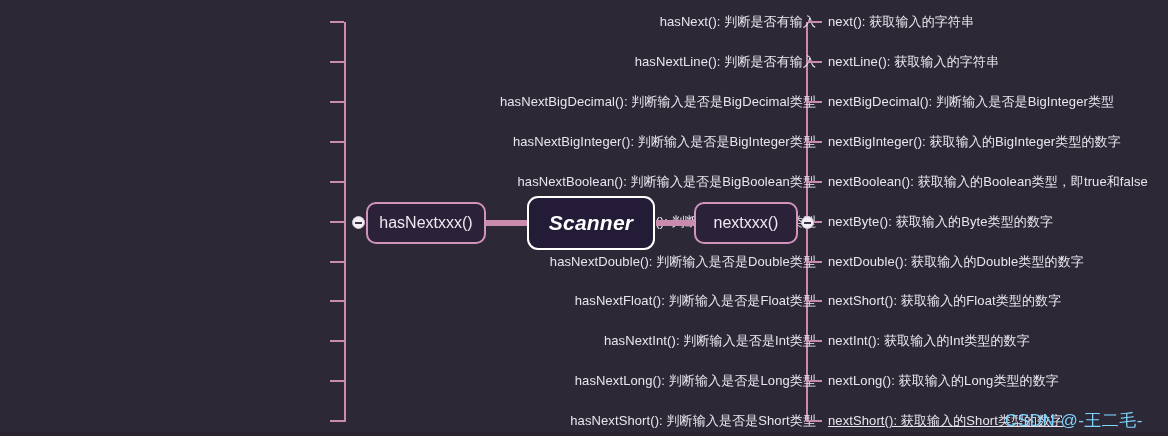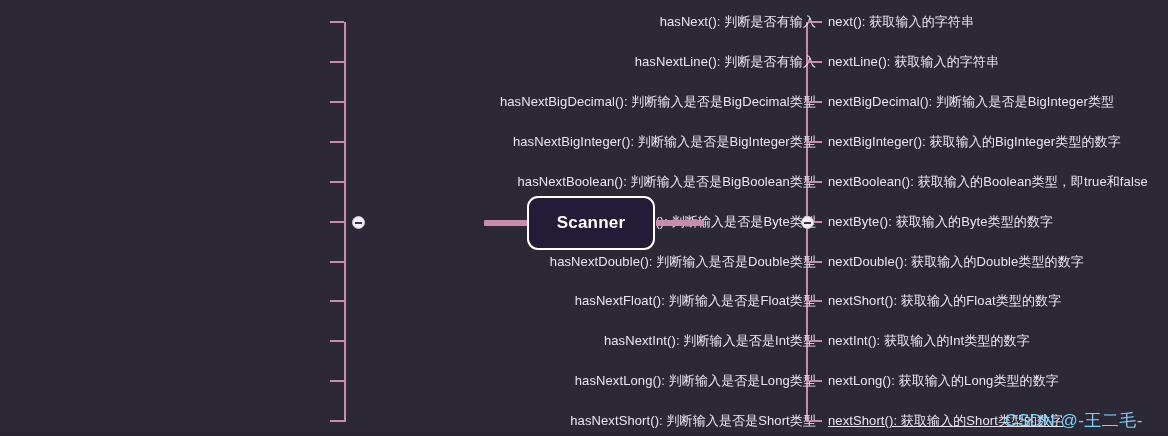--- a/index.html
+++ b/index.html
@@ -91,23 +91,24 @@
 
   .node-root {
     left: 527px;
     top: 196px;
     width: 128px;
     height: 54px;
     background: #241c36;
     border: 2px solid #ffffff;
     border-radius: 11px;
     color: #ffffff;
-    font-size: 17px;
+    font-size: 21px;
     font-weight: bold;
     letter-spacing: 0.2px;
+    font-style: italic;
   }
 
   
   .toggle {
     position: absolute;
     width: 13px;
     height: 13px;
     border-radius: 50%;
     background: #f2eef4;
     border: 1px solid #cfc6d6;
@@ -189,25 +190,31 @@
       <div class="leaf leaf-right" style="top: 333px;">nextInt():  获取输入的Int类型的数字</div>
       <div class="stub" style="left: 808px; top: 380px; width: 14px;"></div>
       <div class="leaf leaf-right" style="top: 373px;">nextLong():  获取输入的Long类型的数字</div>
       <div class="stub" style="left: 808px; top: 420px; width: 14px;"></div>
       <div class="leaf leaf-right" style="top: 413px; text-decoration: underline;">nextShort():  获取输入的Short类型的数字</div>
     </div>
 
   <div class="trunk trunk-left"></div>
   <div class="trunk trunk-right"></div>
 
+  <div class="node node-branch node-hasnext">
+    <span>hasNextxxx()</span>
+  </div>
 
   <div class="node node-root">
     <span>Scanner</span>
   </div>
 
+  <div class="node node-branch node-nextxxx">
+    <span>nextxxx()</span>
+  </div>
 
   <div class="toggle toggle-left"></div>
   <div class="toggle toggle-right"></div>
 
   <div class="watermark">CSDN @-王二毛-</div>
 
   <div class="bottom-edge"></div>
 </div>
 
 </body></html>

